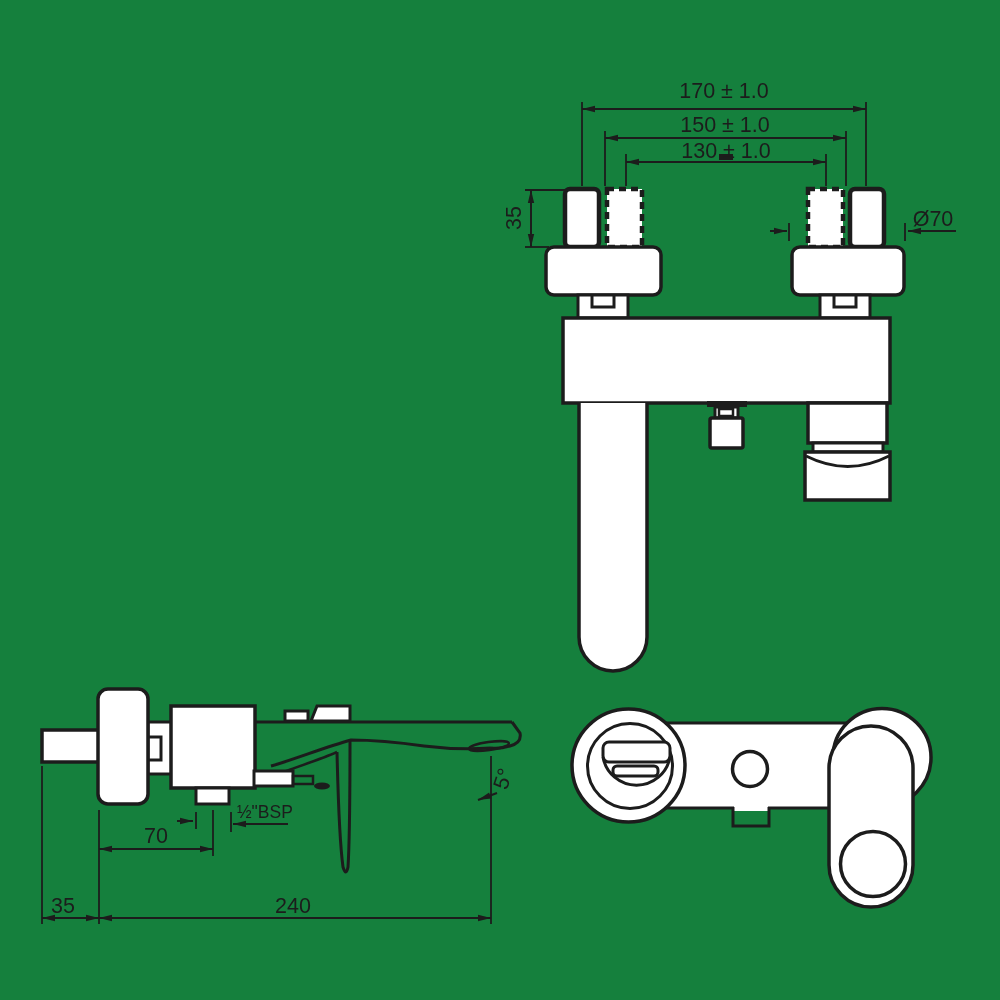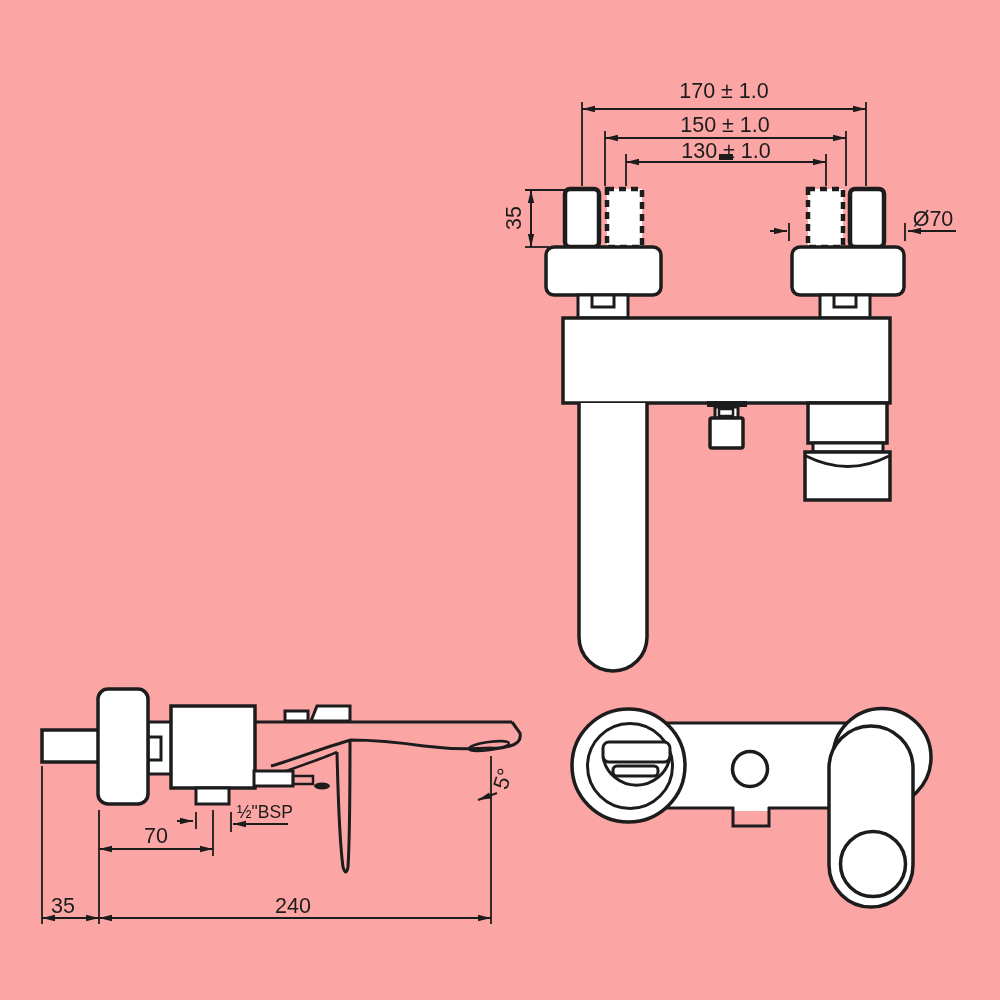--- a/index.html
+++ b/index.html
@@ -1,16 +1,16 @@
 <!DOCTYPE html>
 <html><head>
 <meta charset="utf-8">
 <style>
   html,body{margin:0;padding:0;background:#ffffff;}
-  .canvas{position:relative;width:1000px;height:1000px;background:#fca5a5;overflow:hidden;}
+  .canvas{position:relative;width:1000px;height:1000px;background:#15803d;overflow:hidden;}
   svg{display:block;}
   text{font-family:"Liberation Sans", sans-serif;fill:#1c1c1c;}
   .dim-txt{font-size:21.5px;}
   .dim-txt-sm{font-size:17.5px;}
   .outline{fill:#ffffff;stroke:#1c1c1c;stroke-width:3.5;}
   .outline2{fill:#ffffff;stroke:#1c1c1c;stroke-width:3;}
   .openpath{fill:none;stroke:#1c1c1c;stroke-width:3;}
   .thin{fill:none;stroke:#1c1c1c;stroke-width:2.5;}
   .dimline{fill:none;stroke:#1c1c1c;stroke-width:2;}
   .extline{fill:none;stroke:#1c1c1c;stroke-width:1.8;}

